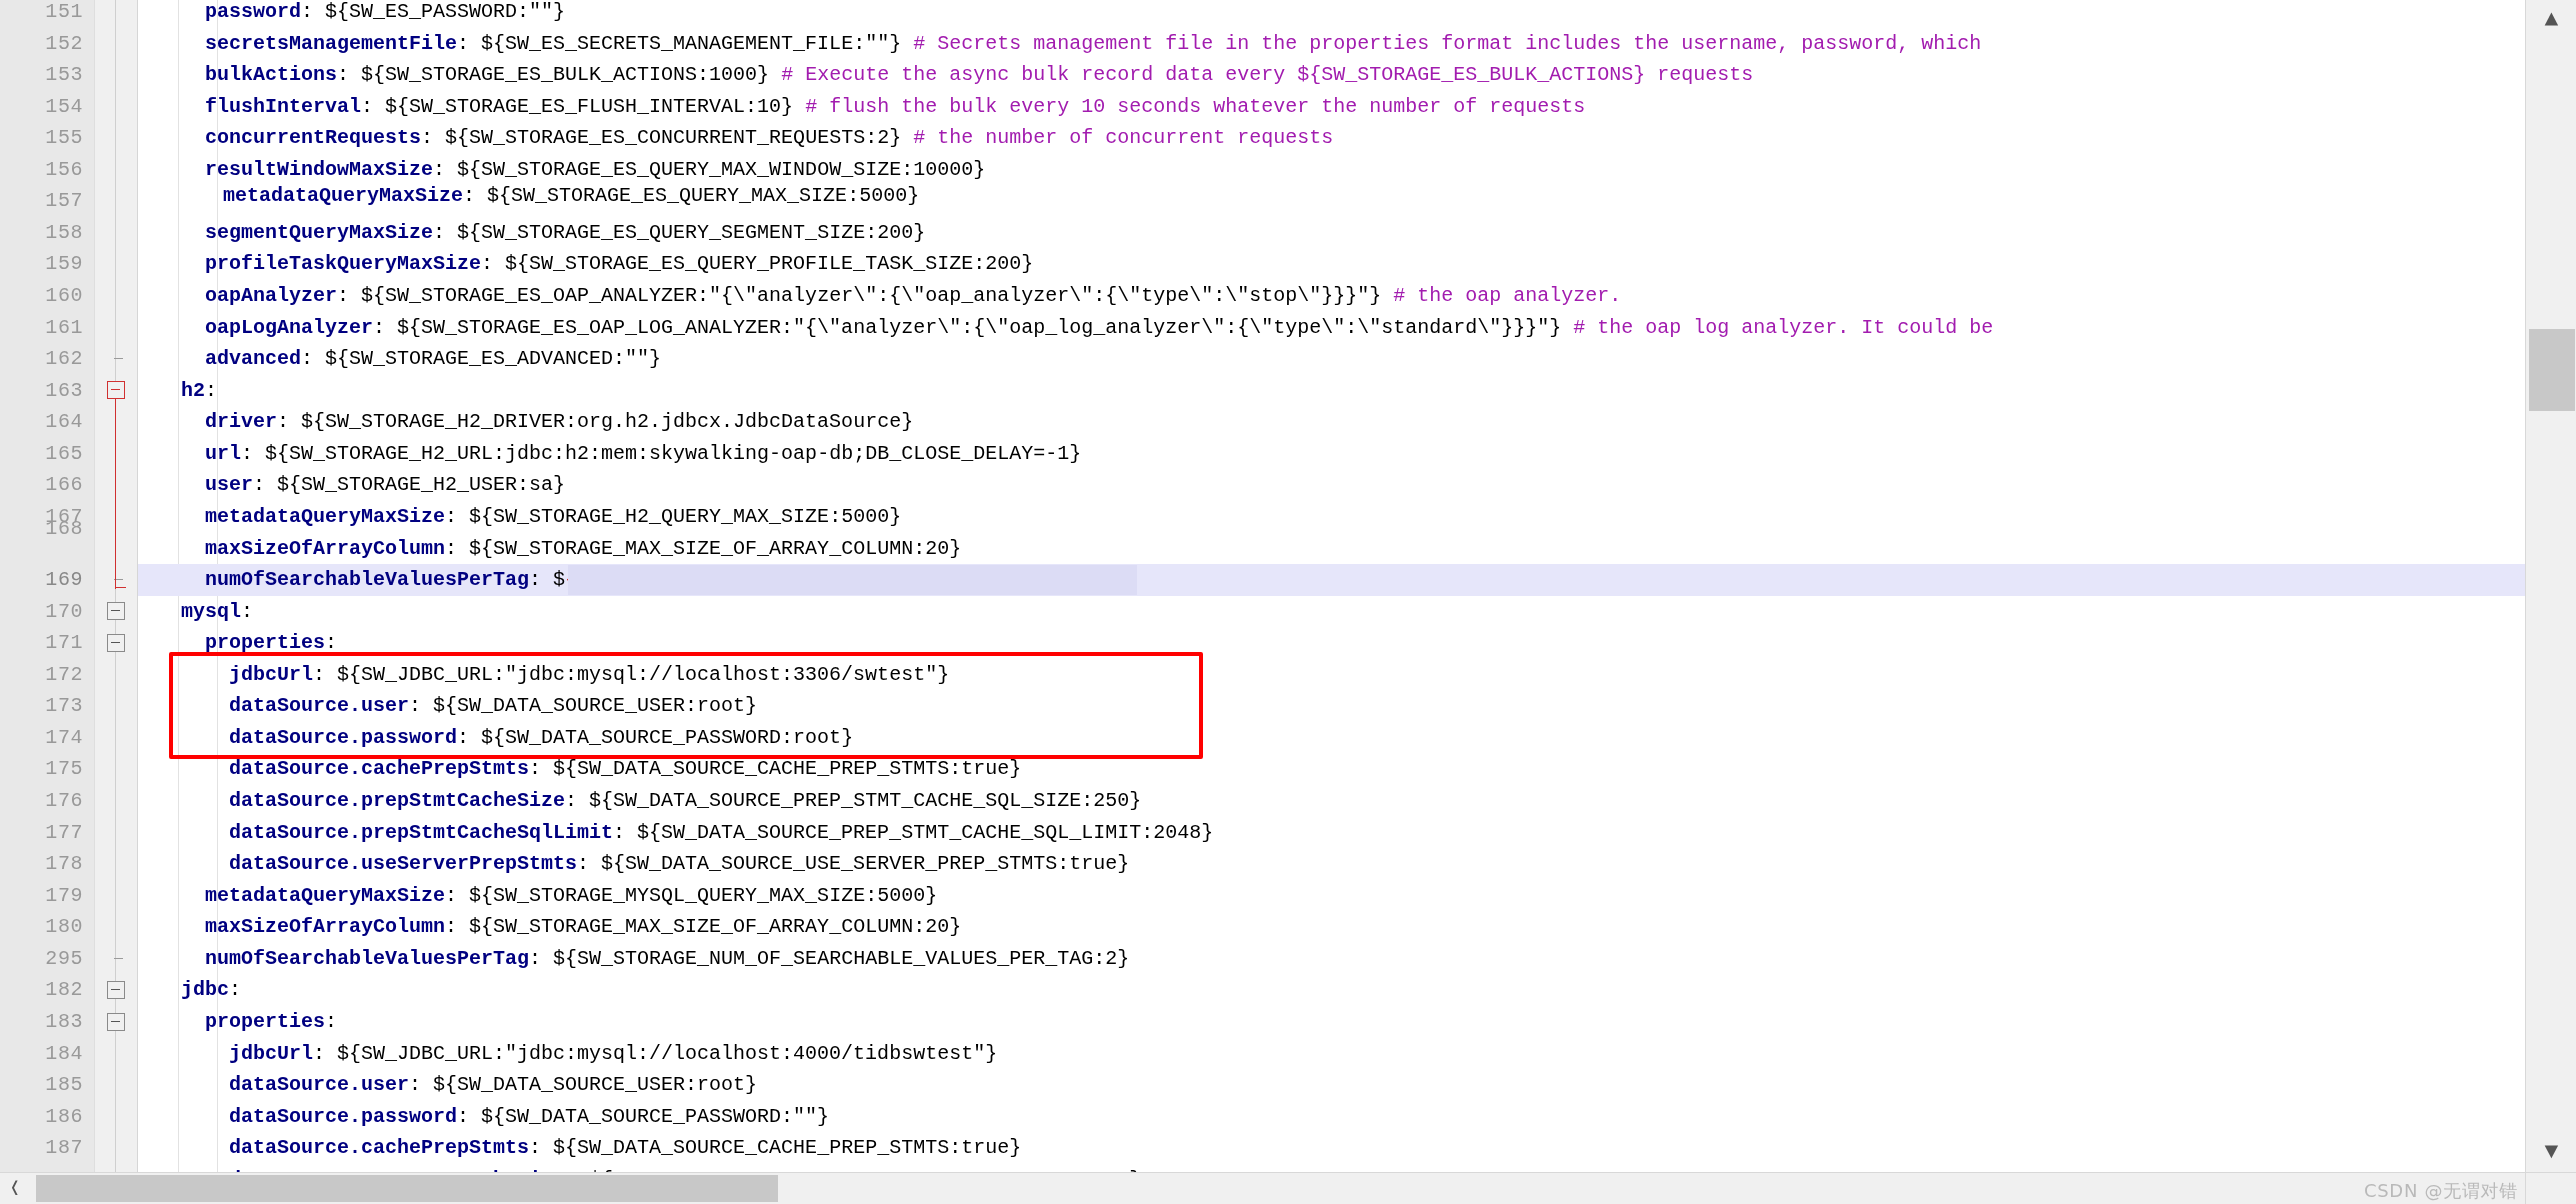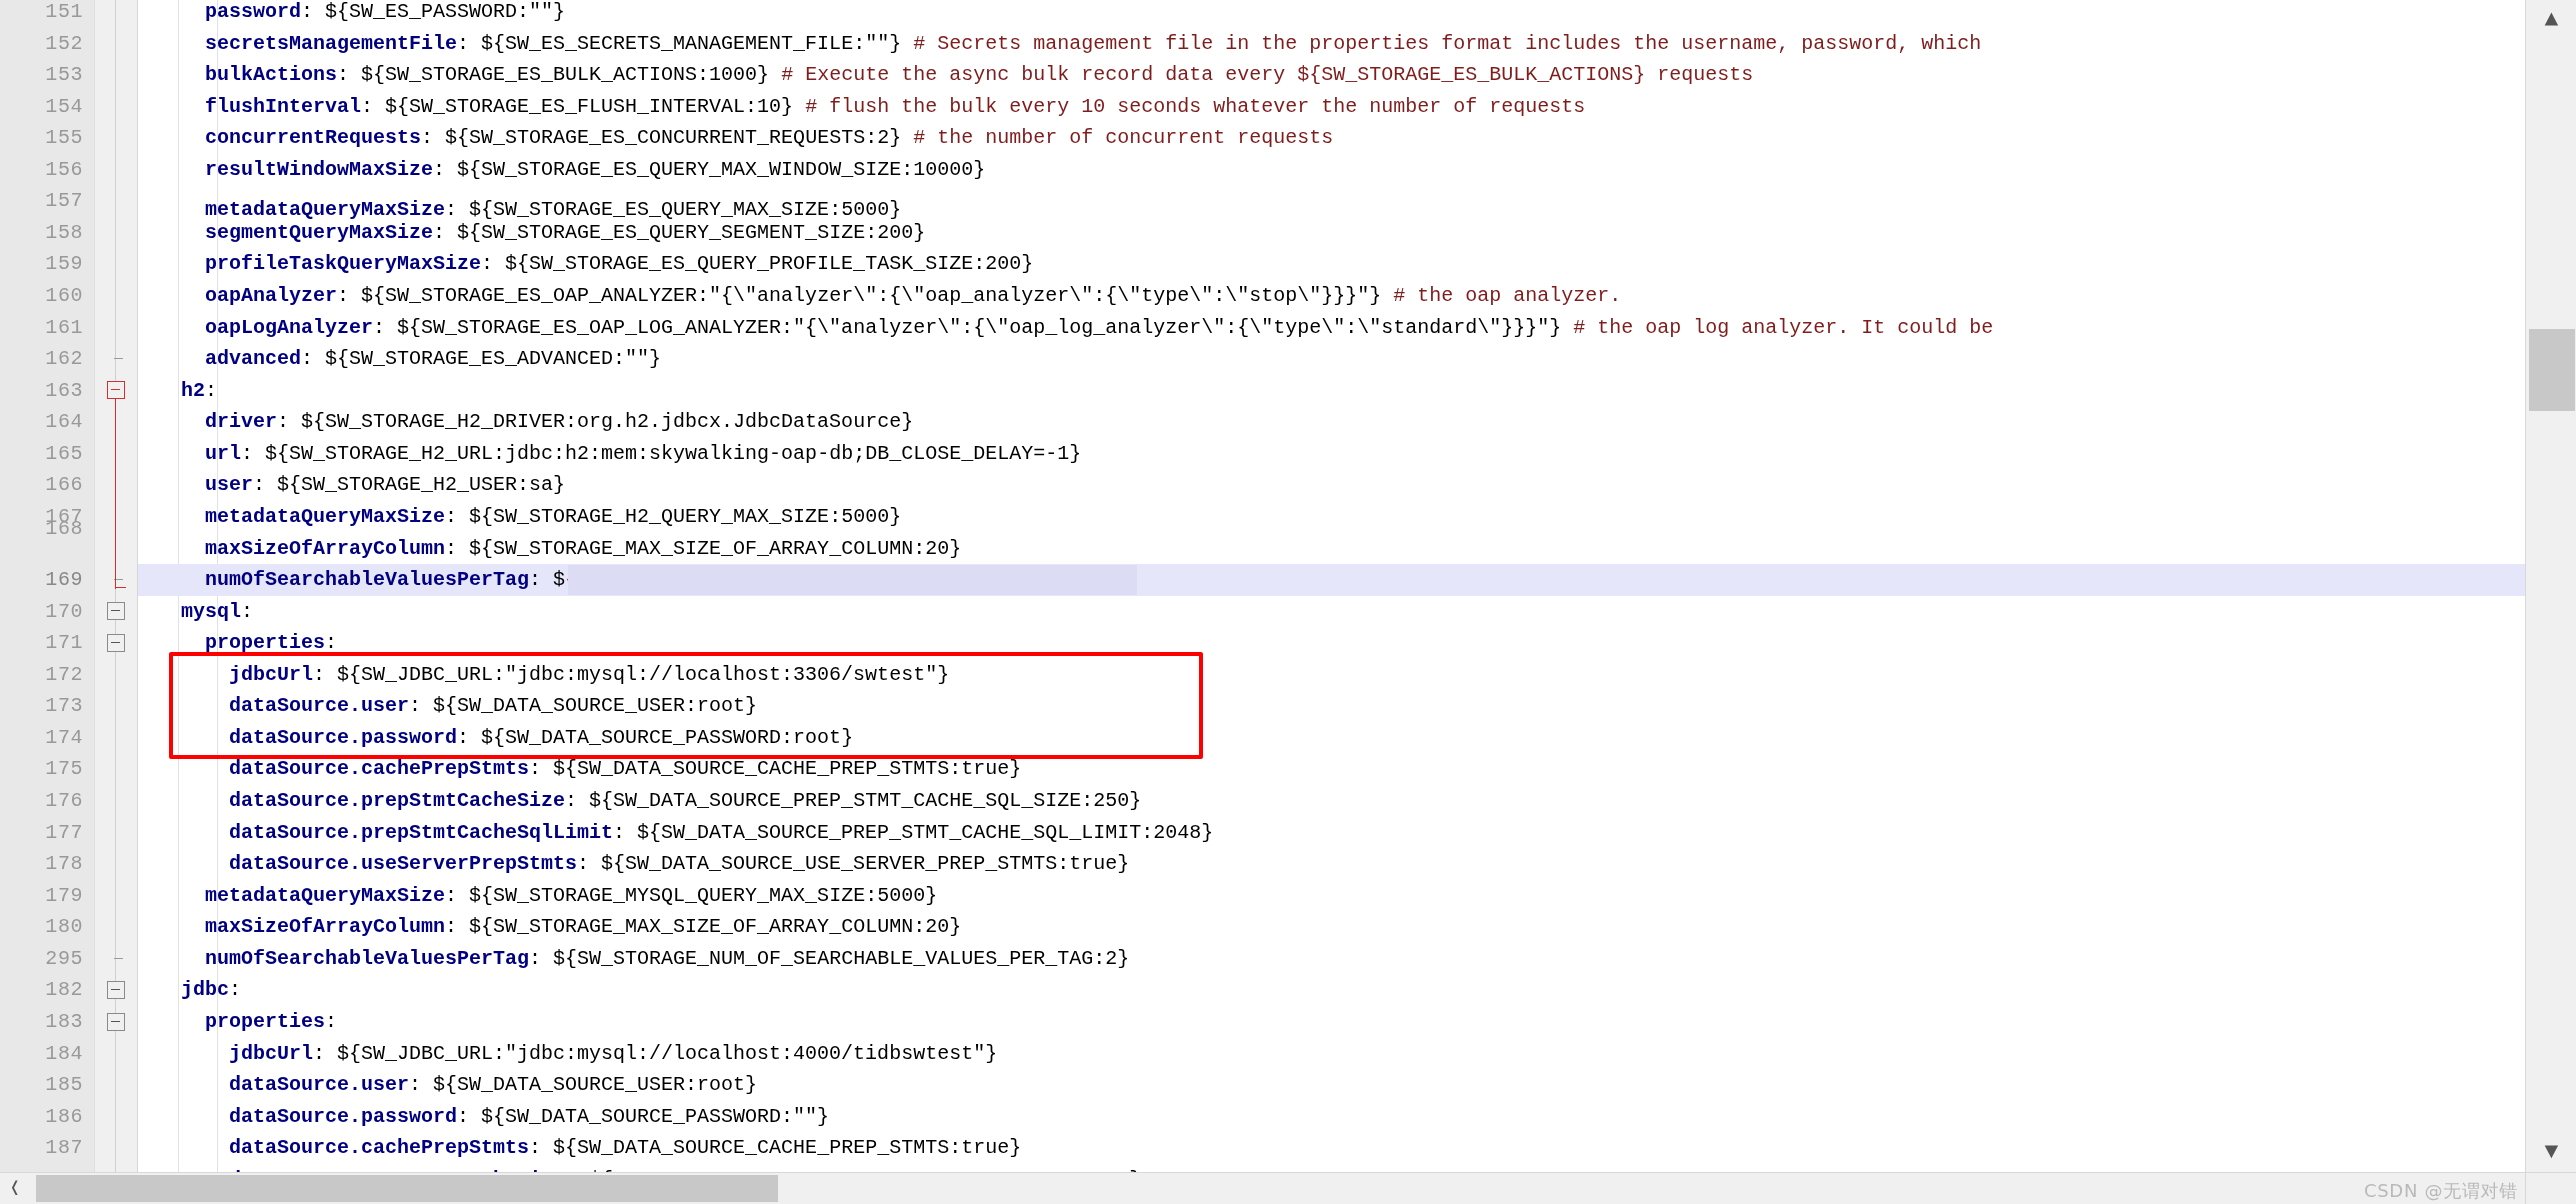--- a/index.html
+++ b/index.html
@@ -145,21 +145,21 @@
   }
   .hl-sel {
     position: absolute;
     height: 29.5px;
     background: #dcdcf5;
   }
 
   
   .k    { color: #000080; font-weight: bold; }
   .val  { color: #000000; }
-  .cmt  { color: #7f1d1d; }
+  .cmt  { color: #a21caf; }
   .brk  { color: #d00000; }
 
   
   .annot-box {
     position: absolute;
     border: 4px solid #ff0000;
     border-radius: 2px;
     pointer-events: none;
     background: transparent;
   }
@@ -310,21 +310,21 @@
     <div class="code-pane" id="code-pane">
       <div class="indent-guide" style="left:40px; top:0; bottom:0;"></div>
       <div class="indent-guide" style="left:79px; top:0; bottom:0;"></div>
     <div class="hl-current" style="top: 564px;"></div>
         <div class="code-line" style="top: -4px;"><span class="txt">    <span class="k">password</span><span class="val">: ${SW_ES_PASSWORD:""}</span></span></div>
         <div class="code-line" style="top: 27.5px;"><span class="txt">    <span class="k">secretsManagementFile</span><span class="val">: ${SW_ES_SECRETS_MANAGEMENT_FILE:""}</span><span class="cmt"> # Secrets management file in the properties format includes the username, password, which</span></span></div>
         <div class="code-line" style="top: 59px;"><span class="txt">    <span class="k">bulkActions</span><span class="val">: ${SW_STORAGE_ES_BULK_ACTIONS:1000}</span><span class="cmt"> # Execute the async bulk record data every ${SW_STORAGE_ES_BULK_ACTIONS} requests</span></span></div>
         <div class="code-line" style="top: 91px;"><span class="txt">    <span class="k">flushInterval</span><span class="val">: ${SW_STORAGE_ES_FLUSH_INTERVAL:10}</span><span class="cmt"> # flush the bulk every 10 seconds whatever the number of requests</span></span></div>
         <div class="code-line" style="top: 122px;"><span class="txt">    <span class="k">concurrentRequests</span><span class="val">: ${SW_STORAGE_ES_CONCURRENT_REQUESTS:2}</span><span class="cmt"> # the number of concurrent requests</span></span></div>
         <div class="code-line" style="top: 154px;"><span class="txt">    <span class="k">resultWindowMaxSize</span><span class="val">: ${SW_STORAGE_ES_QUERY_MAX_WINDOW_SIZE:10000}</span></span></div>
-        <div class="code-line" style="top: 194px;"><span class="txt">    <span class="k">metadataQueryMaxSize</span><span class="val">: ${SW_STORAGE_ES_QUERY_MAX_SIZE:5000}</span></span></div>
+        <div class="code-line" style="top: 180px; padding-left: 18px;"><span class="txt">    <span class="k">metadataQueryMaxSize</span><span class="val">: ${SW_STORAGE_ES_QUERY_MAX_SIZE:5000}</span></span></div>
         <div class="code-line" style="top: 217px;"><span class="txt">    <span class="k">segmentQueryMaxSize</span><span class="val">: ${SW_STORAGE_ES_QUERY_SEGMENT_SIZE:200}</span></span></div>
         <div class="code-line" style="top: 248px;"><span class="txt">    <span class="k">profileTaskQueryMaxSize</span><span class="val">: ${SW_STORAGE_ES_QUERY_PROFILE_TASK_SIZE:200}</span></span></div>
         <div class="code-line" style="top: 312px;"><span class="txt">    <span class="k">oapLogAnalyzer</span><span class="val">: ${SW_STORAGE_ES_OAP_LOG_ANALYZER:"{\"analyzer\":{\"oap_log_analyzer\":{\"type\":\"standard\"}}}"}</span><span class="cmt"> # the oap log analyzer. It could be</span></span></div>
         <div class="code-line" style="top: 280px;"><span class="txt">    <span class="k">oapAnalyzer</span><span class="val">: ${SW_STORAGE_ES_OAP_ANALYZER:"{\"analyzer\":{\"oap_analyzer\":{\"type\":\"stop\"}}}"}</span><span class="cmt"> # the oap analyzer.</span></span></div>
         <div class="code-line" style="top: 343px;"><span class="txt">    <span class="k">advanced</span><span class="val">: ${SW_STORAGE_ES_ADVANCED:""}</span></span></div>
         <div class="code-line" style="top: 375px;"><span class="txt">  <span class="k">h2</span><span class="val">:</span></span></div>
         <div class="code-line" style="top: 406px;"><span class="txt">    <span class="k">driver</span><span class="val">: ${SW_STORAGE_H2_DRIVER:org.h2.jdbcx.JdbcDataSource}</span></span></div>
         <div class="code-line" style="top: 438px;"><span class="txt">    <span class="k">url</span><span class="val">: ${SW_STORAGE_H2_URL:jdbc:h2:mem:skywalking-oap-db;DB_CLOSE_DELAY=-1}</span></span></div>
         <div class="code-line" style="top: 469px;"><span class="txt">    <span class="k">user</span><span class="val">: ${SW_STORAGE_H2_USER:sa}</span></span></div>
         <div class="code-line" style="top: 501px;"><span class="txt">    <span class="k">metadataQueryMaxSize</span><span class="val">: ${SW_STORAGE_H2_QUERY_MAX_SIZE:5000}</span></span></div>

